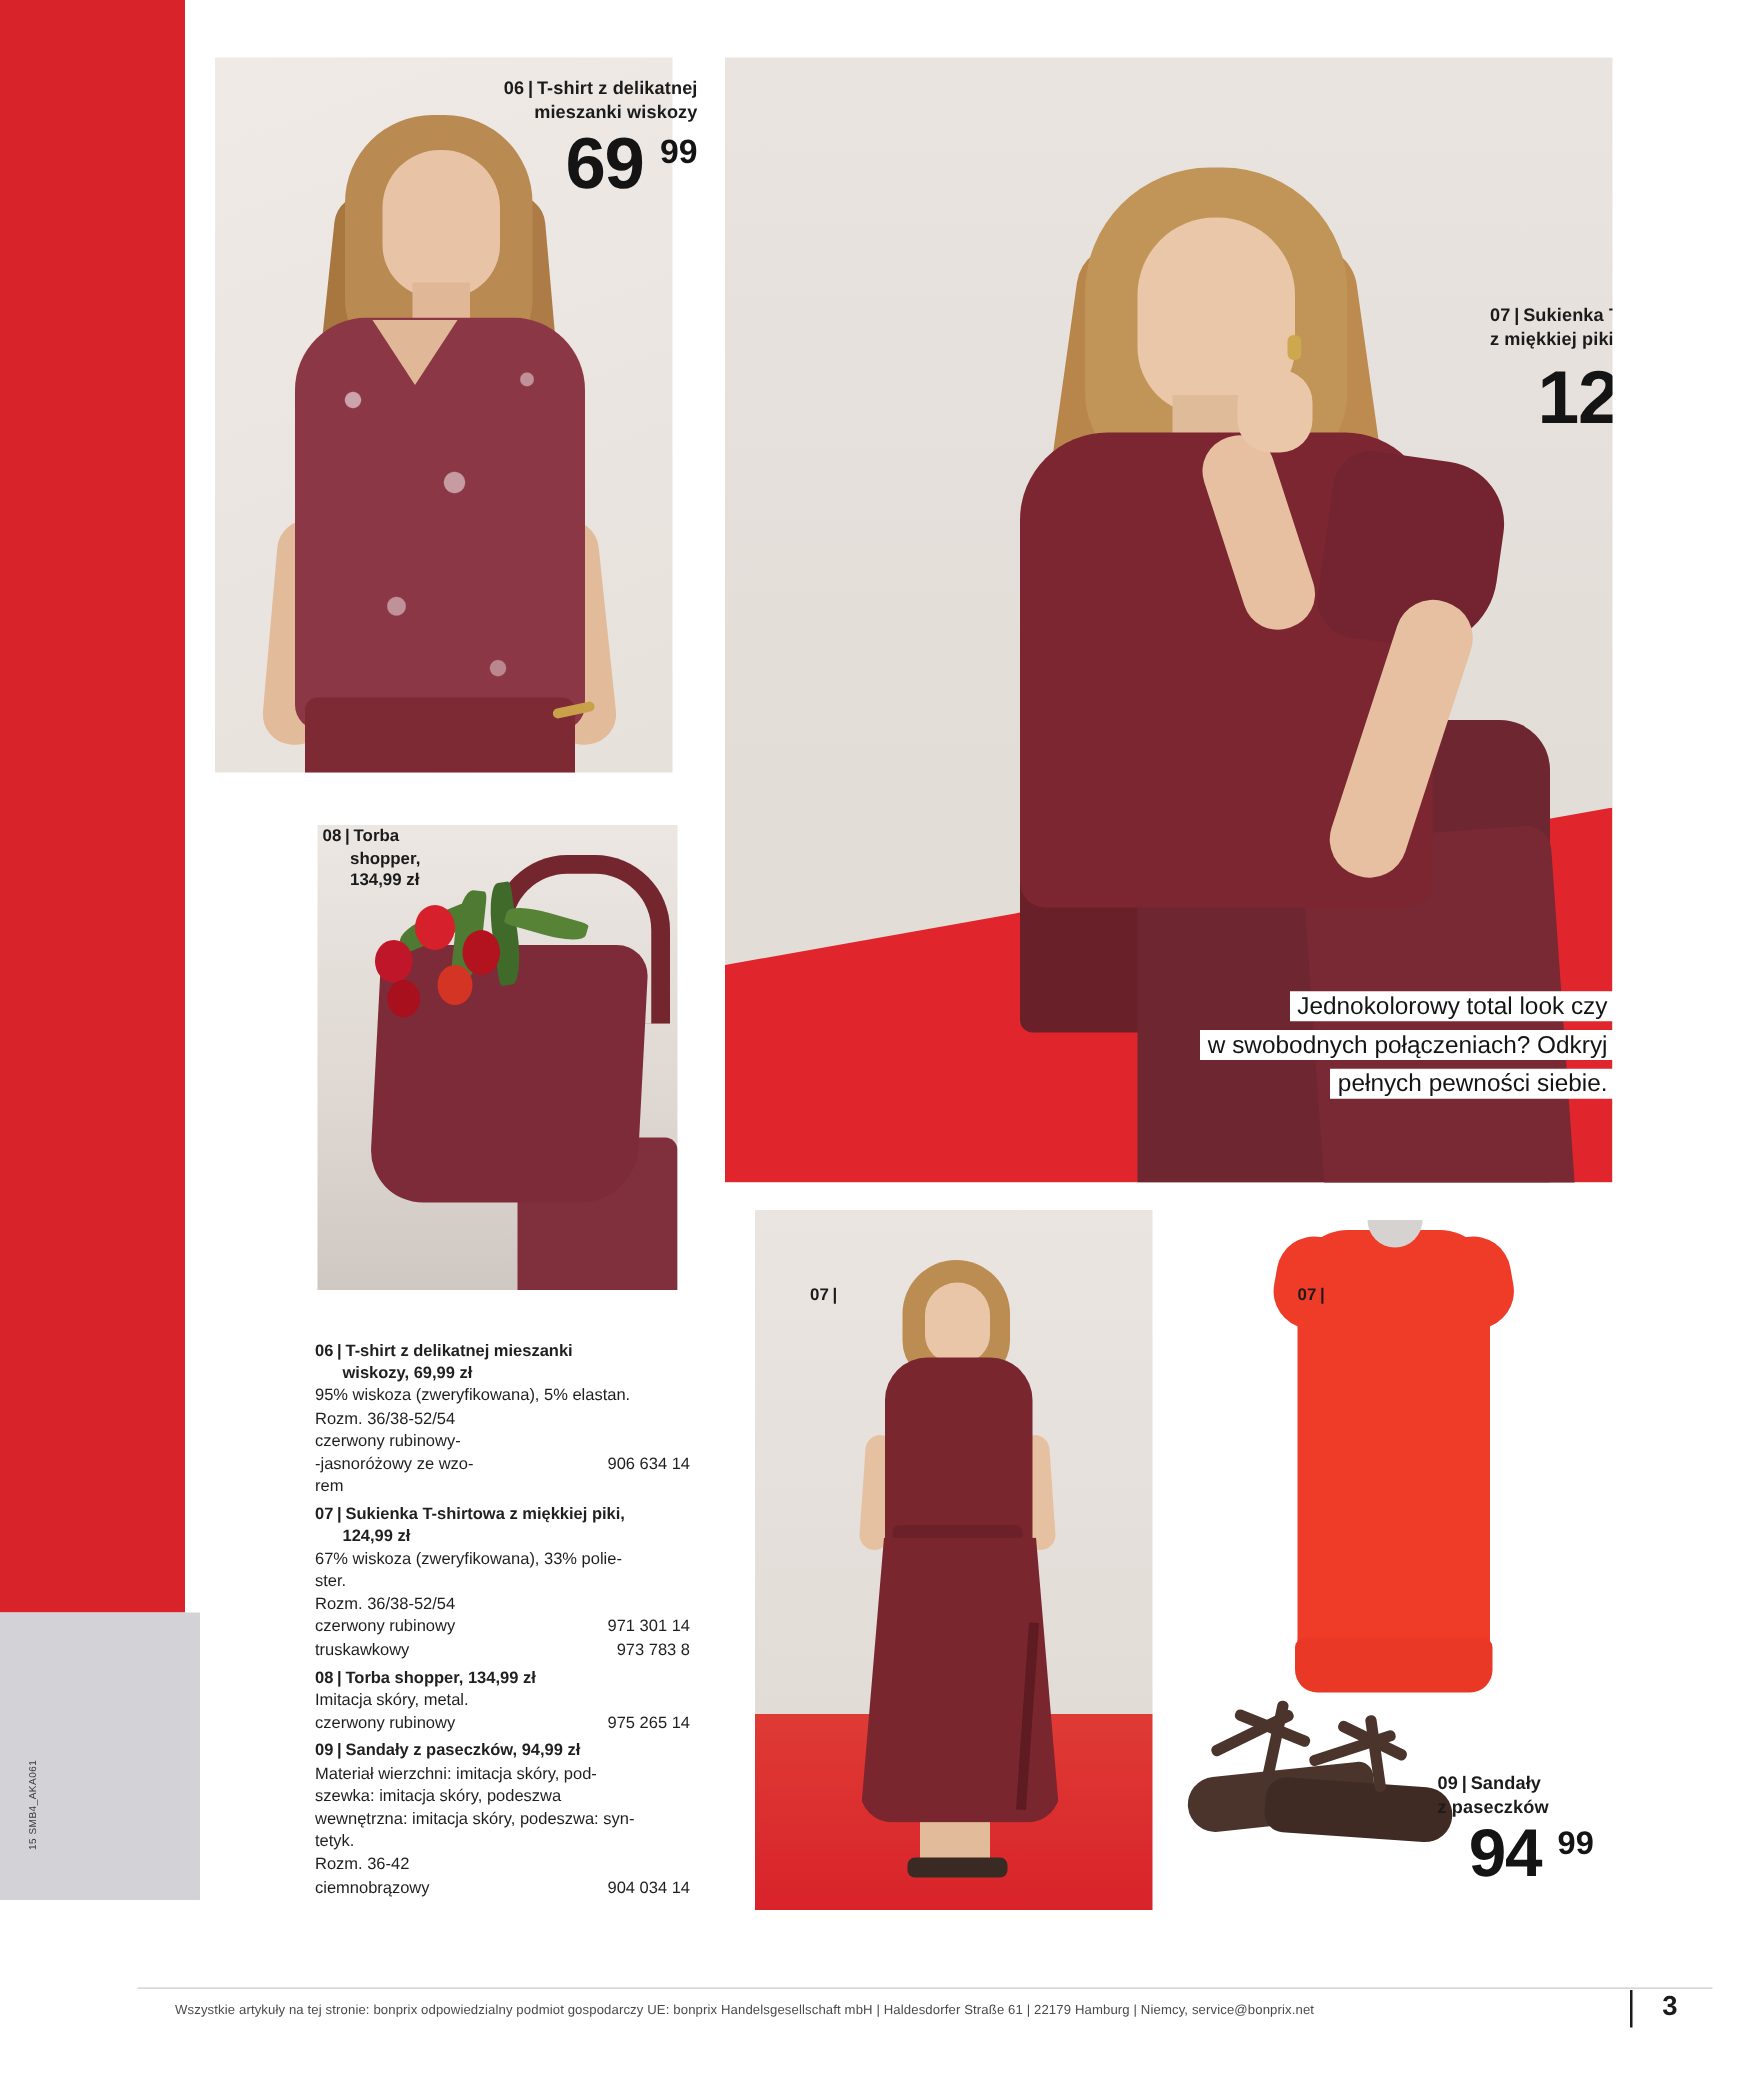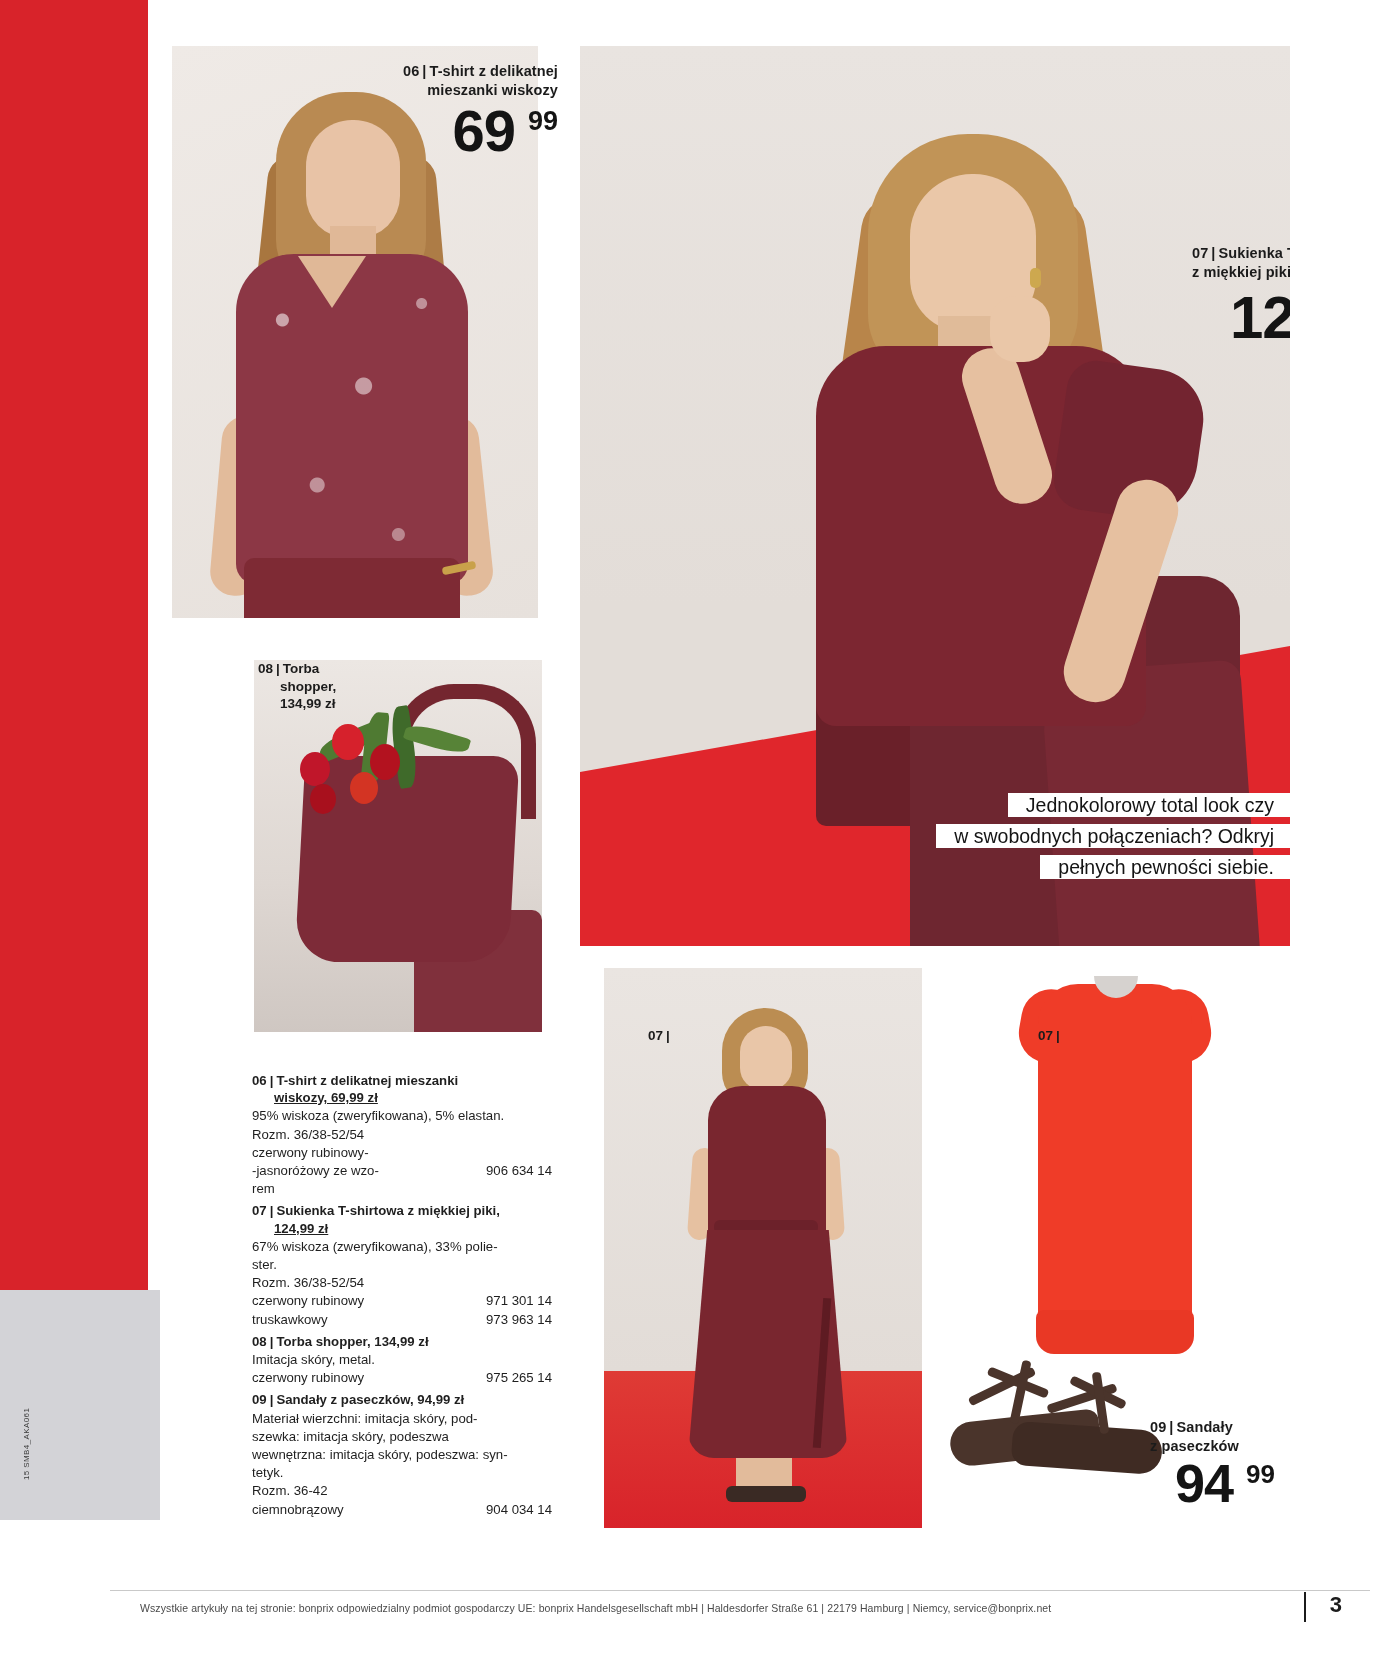--- a/index.html
+++ b/index.html
@@ -273,21 +273,21 @@
     position: absolute;
     right: 108px;
     top: 790px;
     text-align: right;
     font-size: 19.5px;
     line-height: 1.58;
     color: #141414;
   }
   .copy span {
     background: #ffffff;
-    padding: 1px 18px;
+    padding: 1px 6px;
     box-decoration-break: clone;
     -webkit-box-decoration-break: clone;
   }
   
   .photoDress {
     position: absolute;
     left: 604px; top: 968px;
     width: 318px; height: 560px;
     background: linear-gradient(180deg,#eae5e1 0%,#e2dcd7 72%, #df3b35 72%, #d8232a 100%);
     overflow: hidden;
@@ -351,21 +351,21 @@
     font-size: 13.2px;
     color: #1f1f1f;
     line-height: 1.38;
   }
   .blk { margin-bottom: 4px; }
   .blk-head {
     font-weight: 700;
     line-height: 1.3;
     margin-bottom: 1px;
   }
-  .blk-head .indent { display: block; padding-left: 22px; text-decoration: underline; }
+  .blk-head .indent { display: block; padding-left: 22px; }
   .row {
     display: flex;
     justify-content: space-between;
     gap: 8px;
   }
   .row .art { white-space: nowrap; }
   .desc { }
   
   .footer-rule {
     position: absolute;
@@ -562,21 +562,21 @@
       </div>
       <div class="desc" style="white-space:pre-line">67% wiskoza (zweryfikowana), 33% polie-
 ster.</div>
       <div class="desc">Rozm. 36/38-52/54</div>
       <div class="row">
         <span>czerwony rubinowy</span>
         <span class="art">971 301 14</span>
       </div>
       <div class="row">
         <span>truskawkowy</span>
-        <span class="art">973 963 14</span>
+        <span class="art">973 783 8</span>
       </div>
     </div>
 
     <div class="blk">
       <div class="blk-head">
         <span>08</span><span class="lbl-sep">|</span><span>Torba shopper, 134,99 zł</span>
       </div>
       <div class="desc">Imitacja skóry, metal.</div>
       <div class="row">
         <span>czerwony rubinowy</span>

